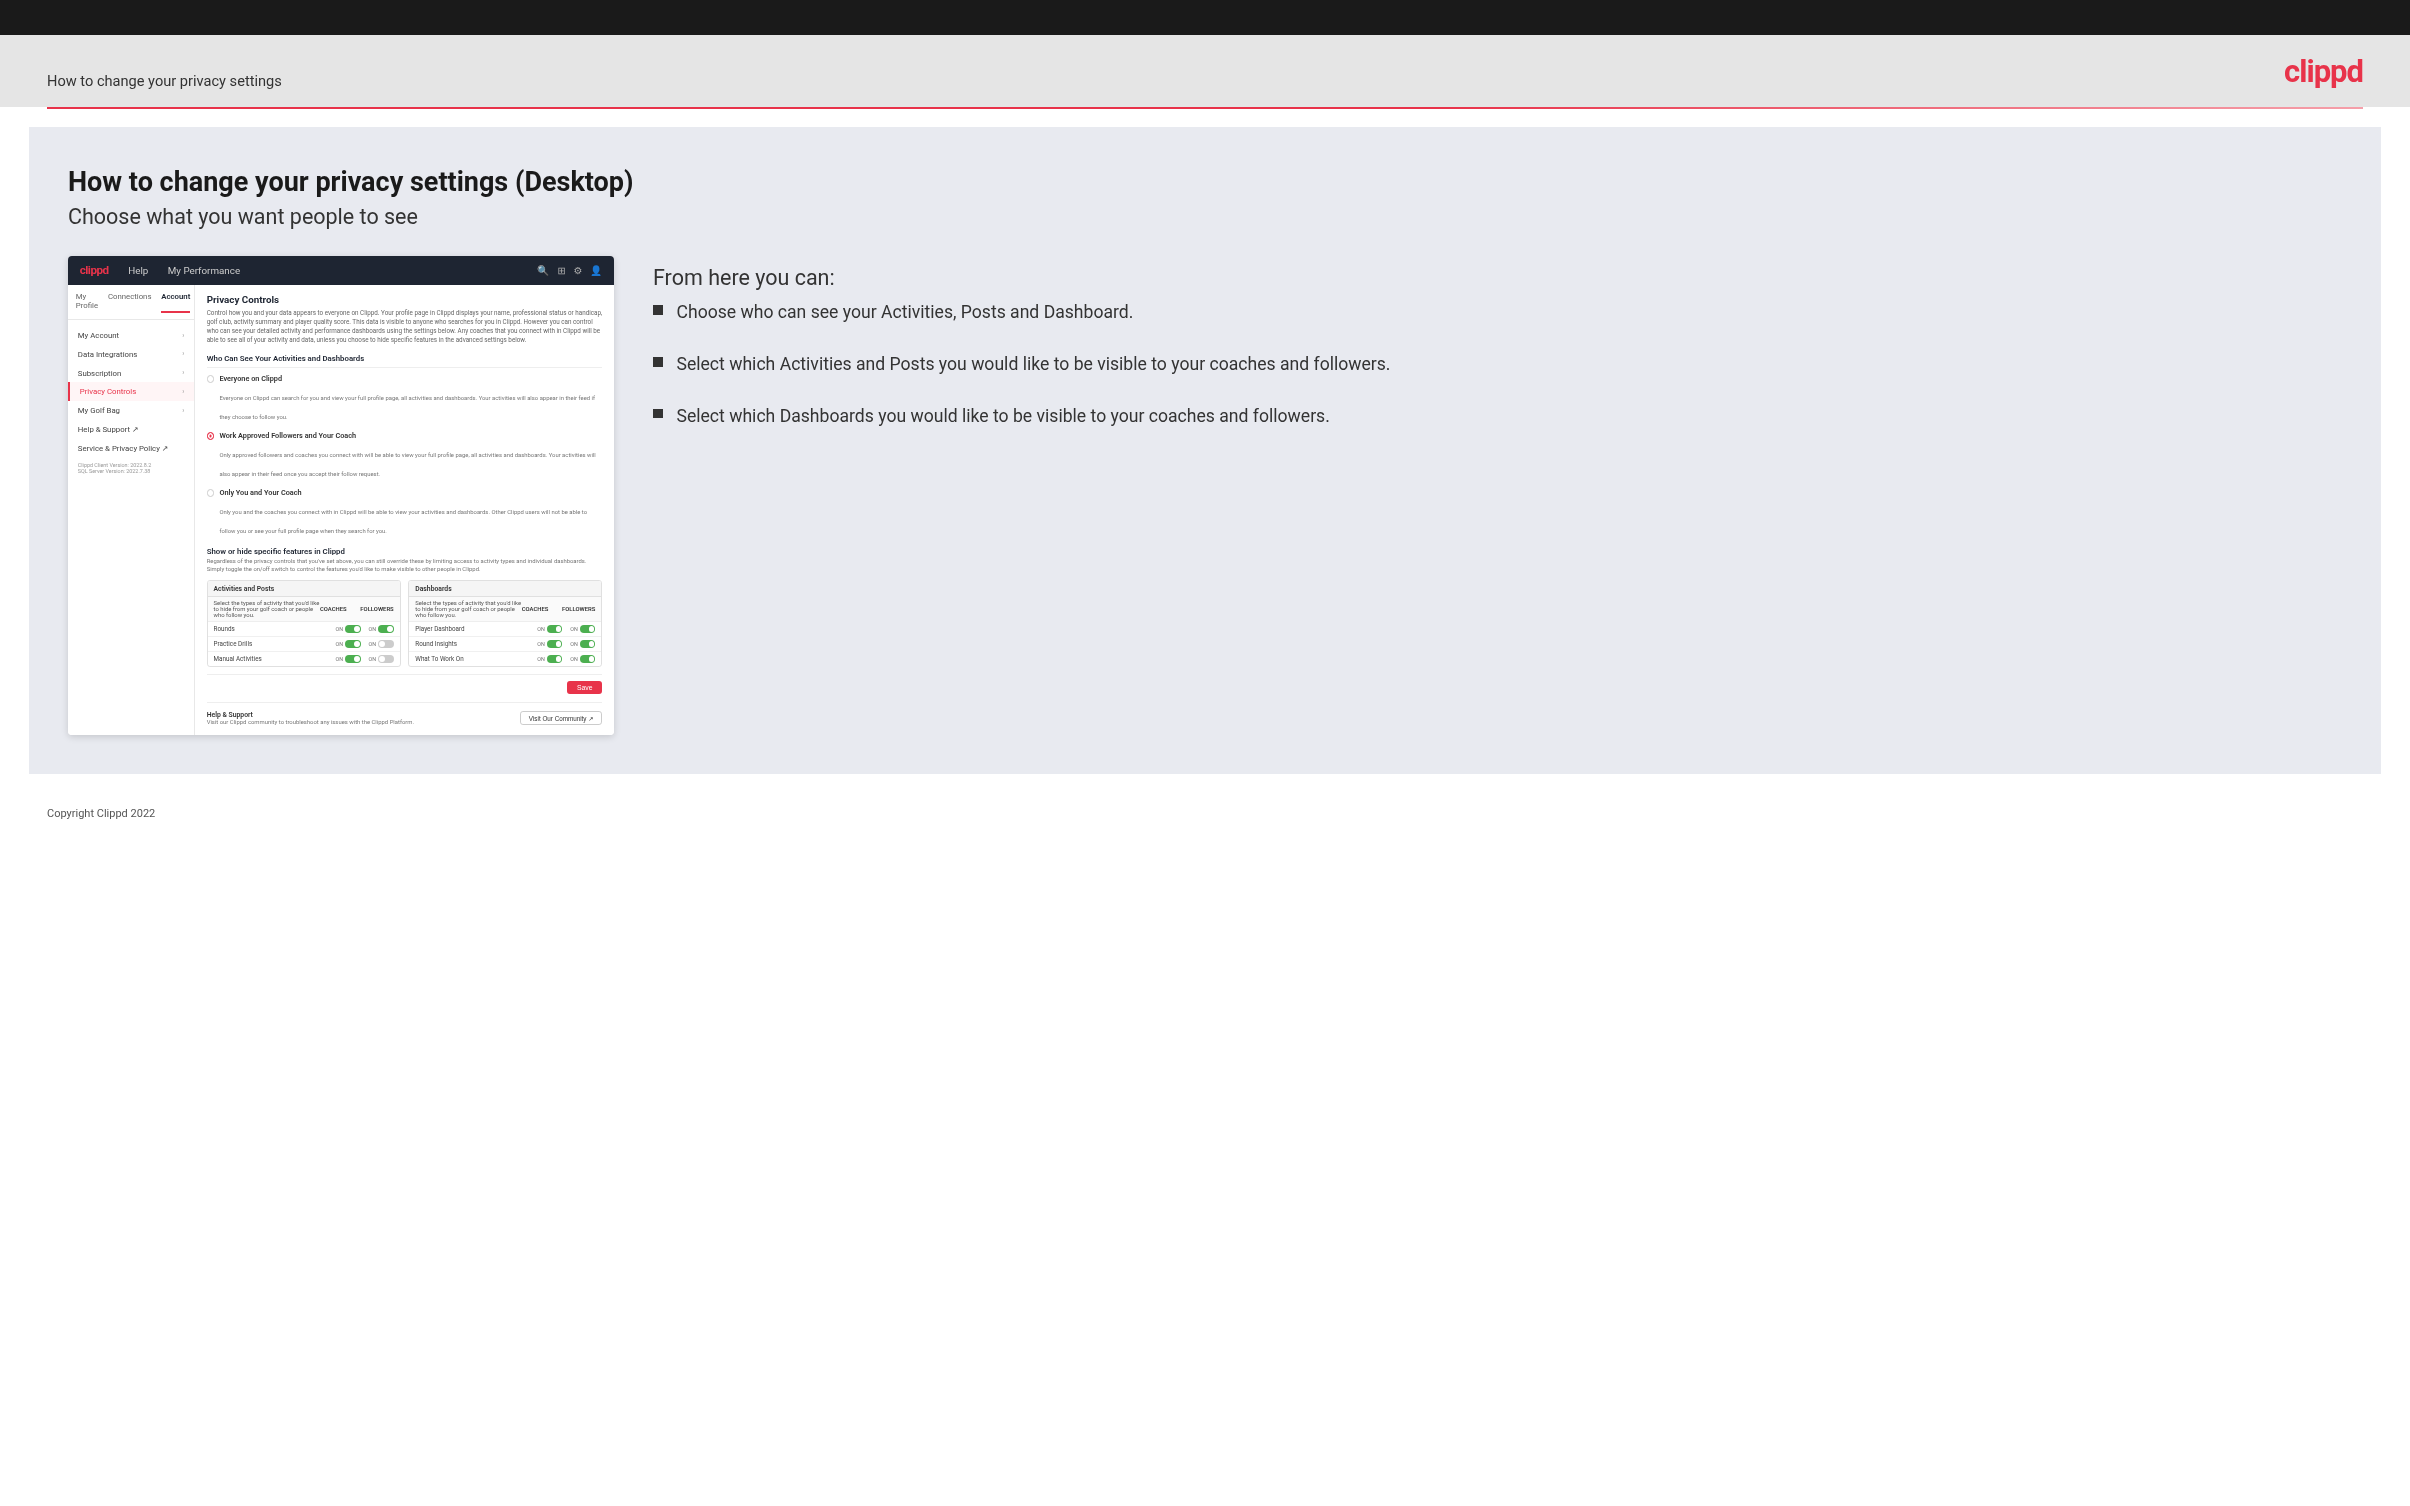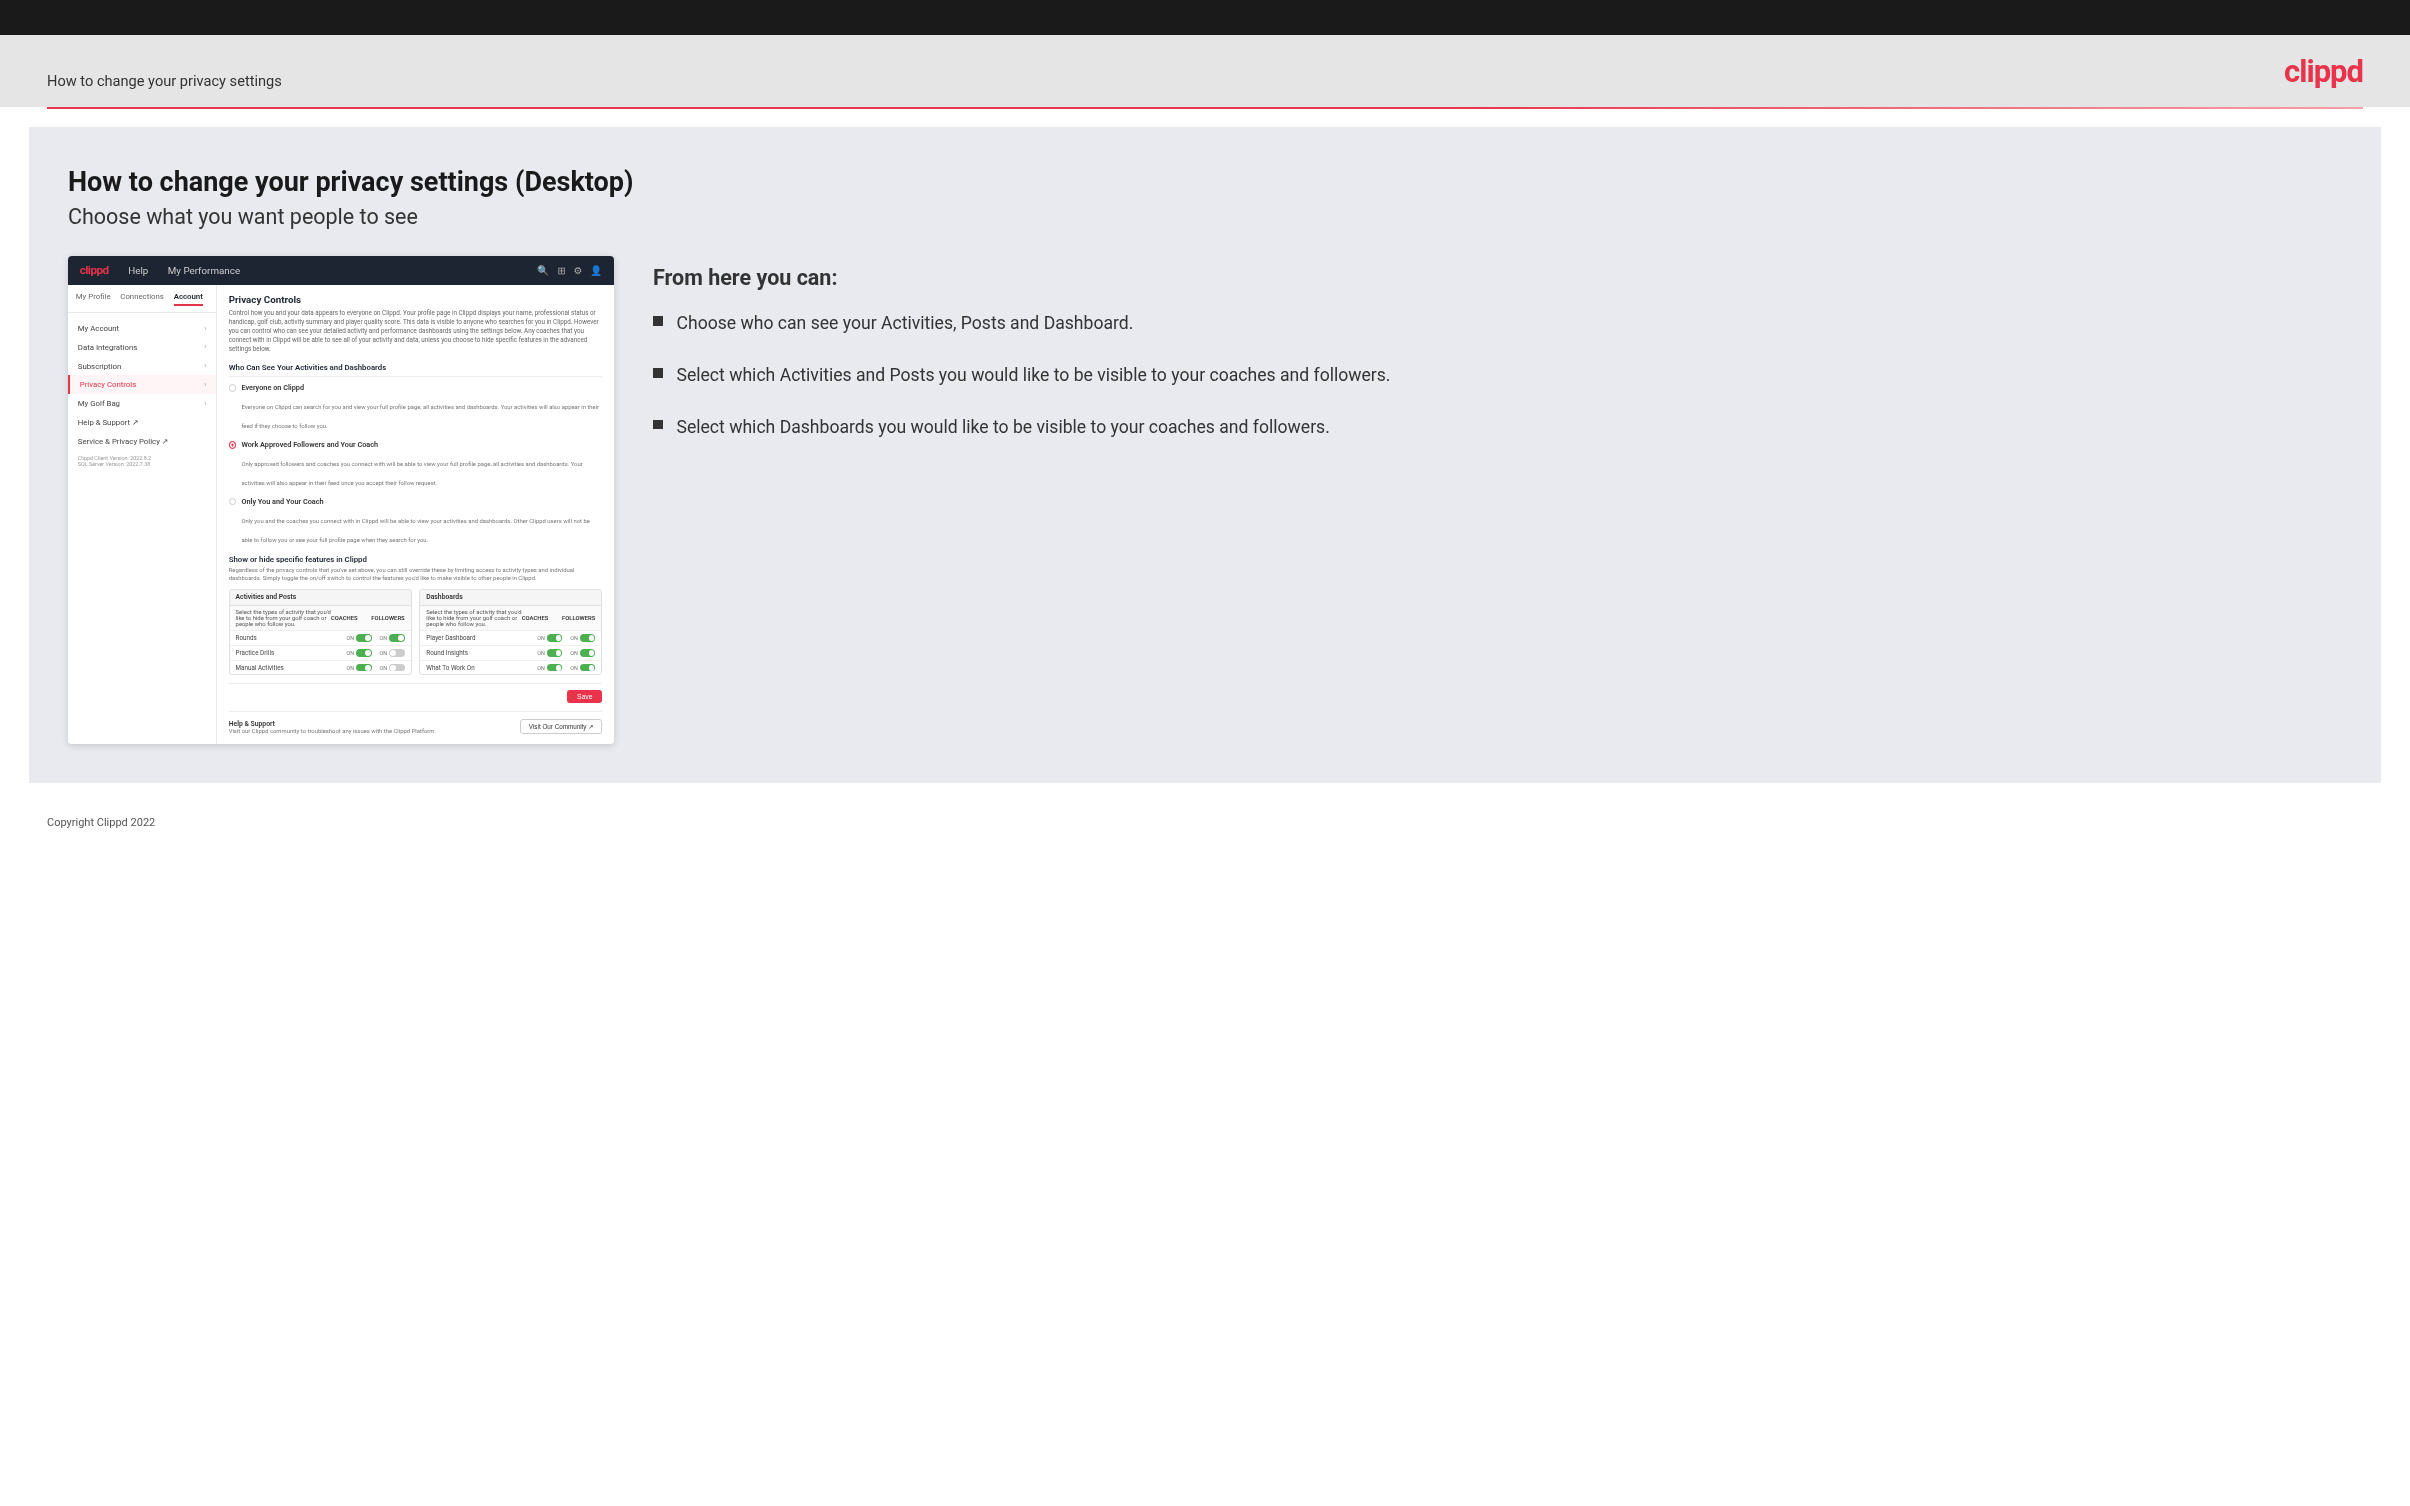--- a/index.html
+++ b/index.html
@@ -103,21 +103,21 @@
       color: #aaa;
       font-size: 9.8px;
     }
     
     .mini-app-body {
       display: flex;
       background: #fff;
     }
     
     .mini-sidebar {
-      width: 149px;
+      width: 127px;
       border-right: 1px solid #e8e8e8;
       padding: 7.8px 0;
     }
     .mini-sidebar-tabs {
       display: flex;
       border-bottom: 1px solid #e8e8e8;
       padding: 0 7.8px 5.9px 7.8px;
       gap: 9.8px;
       margin-bottom: 5.9px;
     }
@@ -348,22 +348,22 @@
       cursor: pointer;
     }
     
     .right-panel {
       flex: 1;
       padding-top: 9.8px;
     }
     .from-here-title {
       font-size: 21.5px;
       color: #333;
-      margin-bottom: 21px;
-      font-weight: 700;
+      margin-bottom: 10px;
+      font-weight: 400;
     }
     .bullet-list {
       list-style: none;
       display: flex;
       flex-direction: column;
       gap: 27px;
     }
     .bullet-item {
       display: flex;
       align-items: flex-start;

